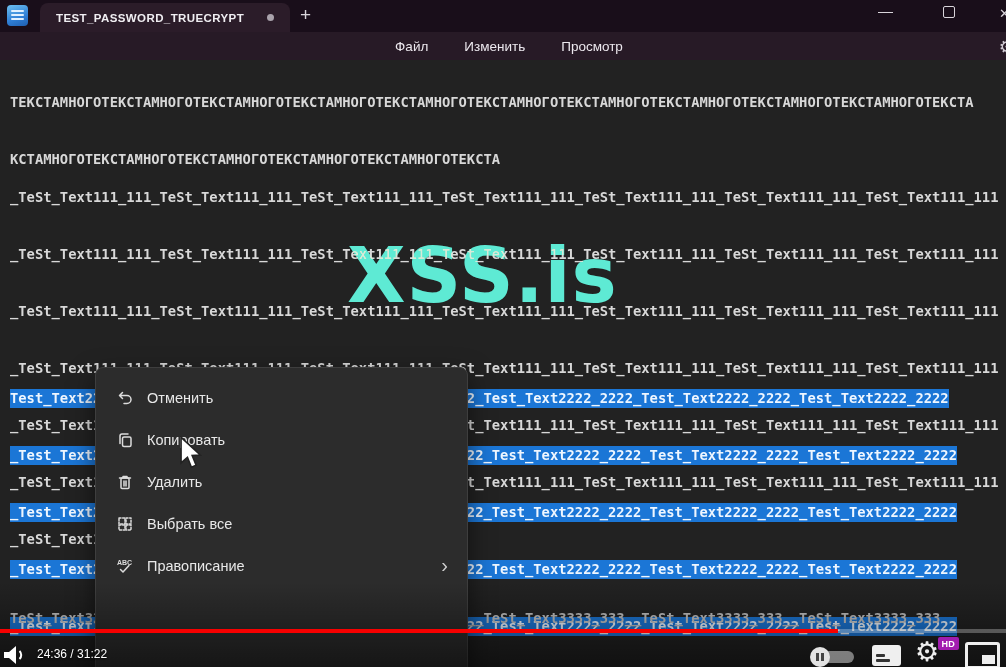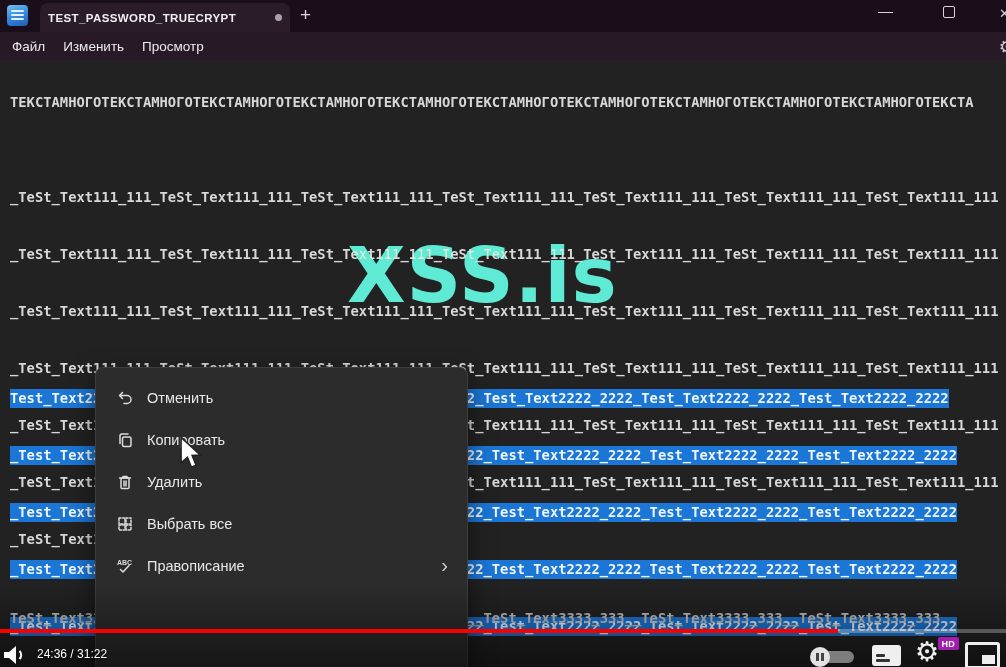--- a/index.html
+++ b/index.html
@@ -5,31 +5,31 @@
   html,body{margin:0;padding:0;background:#000;}
   #stage{position:relative;width:1006px;height:667px;overflow:hidden;background:#222222;
          font-family:"Liberation Sans",sans-serif;}
 
   
   .titlebar{position:absolute;left:0;top:0;width:1006px;height:32px;background:#190e1a;z-index:4;}
   .app-icon{position:absolute;left:7px;top:5px;width:21px;height:21px;border-radius:4px;
             background:linear-gradient(160deg,#6ec0f0 0%,#2f7fd6 60%,#1f5fb0 100%);}
   .app-icon i{position:absolute;left:4px;right:4px;height:2px;background:#dff0ff;border-radius:1px;}
   .tab{position:absolute;left:40px;top:3px;width:250px;height:29px;background:#2b1c29;
-       border-radius:8px 8px 0 0;display:flex;align-items:center;padding:0 8px;box-sizing:border-box;}
+       border-radius:8px 8px 0 0;display:flex;align-items:center;padding:0 16px;box-sizing:border-box;}
   .tab-label{color:#f0eef2;font-size:11.5px;font-weight:700;letter-spacing:.4px;}
   .tab-dot{margin-left:auto;width:7px;height:7px;border-radius:50%;background:#a9a2ab;}
   .newtab{position:absolute;left:300px;top:4px;color:#d8d4da;font-size:19px;font-weight:400;}
   .wbtn{position:absolute;top:7px;color:#d8d4da;font-size:13px;z-index:4;}
   .wbtn.min{left:878px;top:2px;font-size:15px;}
   .wbtn.max{left:943px;top:6px;width:10px;height:10px;border:1.6px solid #d8d4da;border-radius:2px;}
   .wbtn.close{left:999px;top:6px;}
 
   .menubar{position:absolute;left:0;top:32px;width:1006px;height:28px;background:#271a26;z-index:4;
-           display:flex;align-items:center;gap:18px;padding-left:12px;box-sizing:border-box;}
+           display:flex;align-items:center;gap:36px;padding-left:12px;box-sizing:border-box;justify-content:center;}
   .menubar .mitem{color:#ece8ee;font-size:13.5px;}
   .menubar-gear{position:absolute;right:-9px;top:4px;color:#cfc9d2;font-size:18px;}
 
   
   .etext{position:absolute;left:10px;z-index:1;font-family:"DejaVu Sans Mono","Liberation Mono",monospace;
          font-size:13.8px;line-height:19px;font-weight:700;color:#d8d8d8;white-space:pre;}
   .b-mnogo{top:55px;} .b-111{top:150px;} .b-2222{top:351px;} .b-3333{top:571px;color:#c2c2c2;}
   .line{height:19px;}
   .sel{display:inline-block;background:#1b76d6;color:#eef6ff;}
 
@@ -70,20 +70,21 @@
   .mini{position:absolute;left:965px;top:642px;z-index:7;width:29px;height:21px;border:3px solid #efefef;border-radius:3px;}
   .mini i{position:absolute;right:2px;bottom:2px;width:13px;height:9px;background:#efefef;}
 </style>
 </head>
 <body>
 
 <div id="stage">
 
   <div class="etext b-mnogo">
     <div class="line">ТЕКСТАМНОГОТЕКСТАМНОГОТЕКСТАМНОГОТЕКСТАМНОГОТЕКСТАМНОГОТЕКСТАМНОГОТЕКСТАМНОГОТЕКСТАМНОГОТЕКСТАМНОГОТЕКСТАМНОГОТЕКСТА</div>
+    <div class="line">КСТАМНОГОТЕКСТАМНОГОТЕКСТАМНОГОТЕКСТАМНОГОТЕКСТАМНОГОТЕКСТА</div>
   </div>
 
   <div class="etext b-111">
     <div class="line">_TeSt_Text111_111_TeSt_Text111_111_TeSt_Text111_111_TeSt_Text111_111_TeSt_Text111_111_TeSt_Text111_111_TeSt_Text111_111</div>
     <div class="line">_TeSt_Text111_111_TeSt_Text111_111_TeSt_Text111_111_TeSt_Text111_111_TeSt_Text111_111_TeSt_Text111_111_TeSt_Text111_111</div>
     <div class="line">_TeSt_Text111_111_TeSt_Text111_111_TeSt_Text111_111_TeSt_Text111_111_TeSt_Text111_111_TeSt_Text111_111_TeSt_Text111_111</div>
     <div class="line">_TeSt_Text111_111_TeSt_Text111_111_TeSt_Text111_111_TeSt_Text111_111_TeSt_Text111_111_TeSt_Text111_111_TeSt_Text111_111</div>
     <div class="line">_TeSt_Text111_111_TeSt_Text111_111_TeSt_Text111_111_TeSt_Text111_111_TeSt_Text111_111_TeSt_Text111_111_TeSt_Text111_111</div>
     <div class="line">_TeSt_Text111_111_TeSt_Text111_111_TeSt_Text111_111_TeSt_Text111_111_TeSt_Text111_111_TeSt_Text111_111_TeSt_Text111_111</div>
     <div class="line">_TeSt_Text111_111_TeSt_Text111_111_</div>

